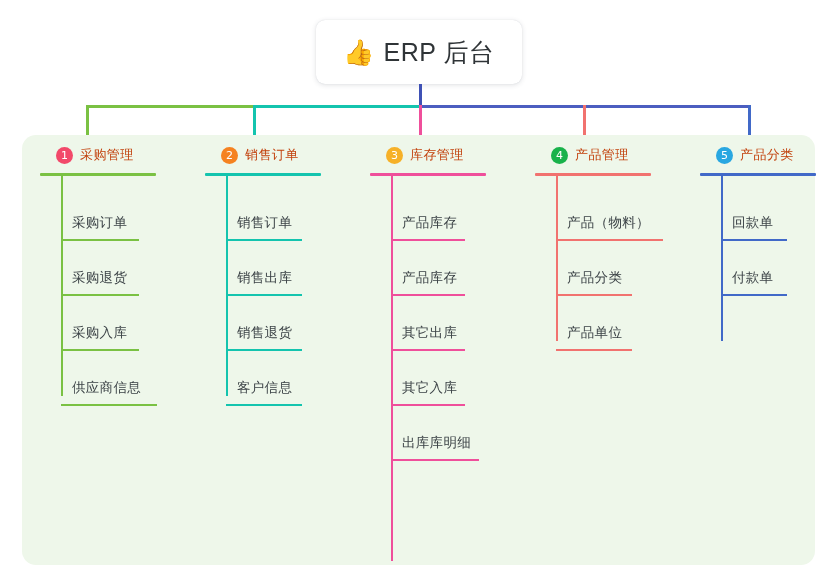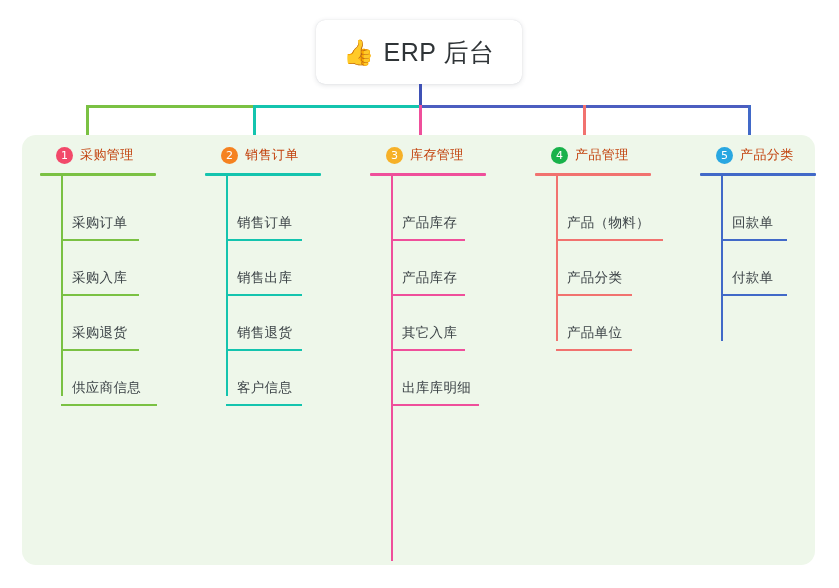--- a/index.html
+++ b/index.html
@@ -165,28 +165,28 @@
           <span class="col-title">采购管理</span>
         </div>
         <div class="col-underline" style="background: rgb(122, 193, 67); width: 116px;"></div>
         <div class="children">
           <div class="spine" style="background: rgb(122, 193, 67); height: 220px;"></div>
           <div class="leaf">
             <span class="leaf-label">采购订单</span>
             <div class="leaf-underline" style="background: rgb(122, 193, 67); width: 78px;"></div>
           </div>
           <div class="leaf">
+            <span class="leaf-label">采购退货</span>
+            <div class="leaf-underline" style="background: rgb(122, 193, 67); width: 78px;"></div>
+          </div>
+          <div class="leaf">
             <span class="leaf-label">采购入库</span>
             <div class="leaf-underline" style="background: rgb(122, 193, 67); width: 78px;"></div>
           </div>
           <div class="leaf">
-            <span class="leaf-label">采购退货</span>
-            <div class="leaf-underline" style="background: rgb(122, 193, 67); width: 78px;"></div>
-          </div>
-          <div class="leaf">
             <span class="leaf-label">供应商信息</span>
             <div class="leaf-underline" style="background: rgb(122, 193, 67); width: 96px;"></div>
           </div>
         </div>
       </div>
       <div class="column" style="left: 205px;">
         <div class="col-head">
           <span class="badge" style="background: rgb(245, 130, 32);">2</span>
           <span class="col-title">销售订单</span>
         </div>
@@ -221,20 +221,24 @@
           <div class="spine" style="background: rgb(239, 79, 155); height: 385px;"></div>
           <div class="leaf">
             <span class="leaf-label">产品库存</span>
             <div class="leaf-underline" style="background: rgb(239, 79, 155); width: 74px;"></div>
           </div>
           <div class="leaf">
             <span class="leaf-label">产品库存</span>
             <div class="leaf-underline" style="background: rgb(239, 79, 155); width: 74px;"></div>
           </div>
           <div class="leaf">
+            <span class="leaf-label">其它出库</span>
+            <div class="leaf-underline" style="background: rgb(239, 79, 155); width: 74px;"></div>
+          </div>
+          <div class="leaf">
             <span class="leaf-label">其它入库</span>
             <div class="leaf-underline" style="background: rgb(239, 79, 155); width: 74px;"></div>
           </div>
           <div class="leaf">
             <span class="leaf-label">出库库明细</span>
             <div class="leaf-underline" style="background: rgb(239, 79, 155); width: 88px;"></div>
           </div>
         </div>
       </div>
       <div class="column" style="left: 535px;">

